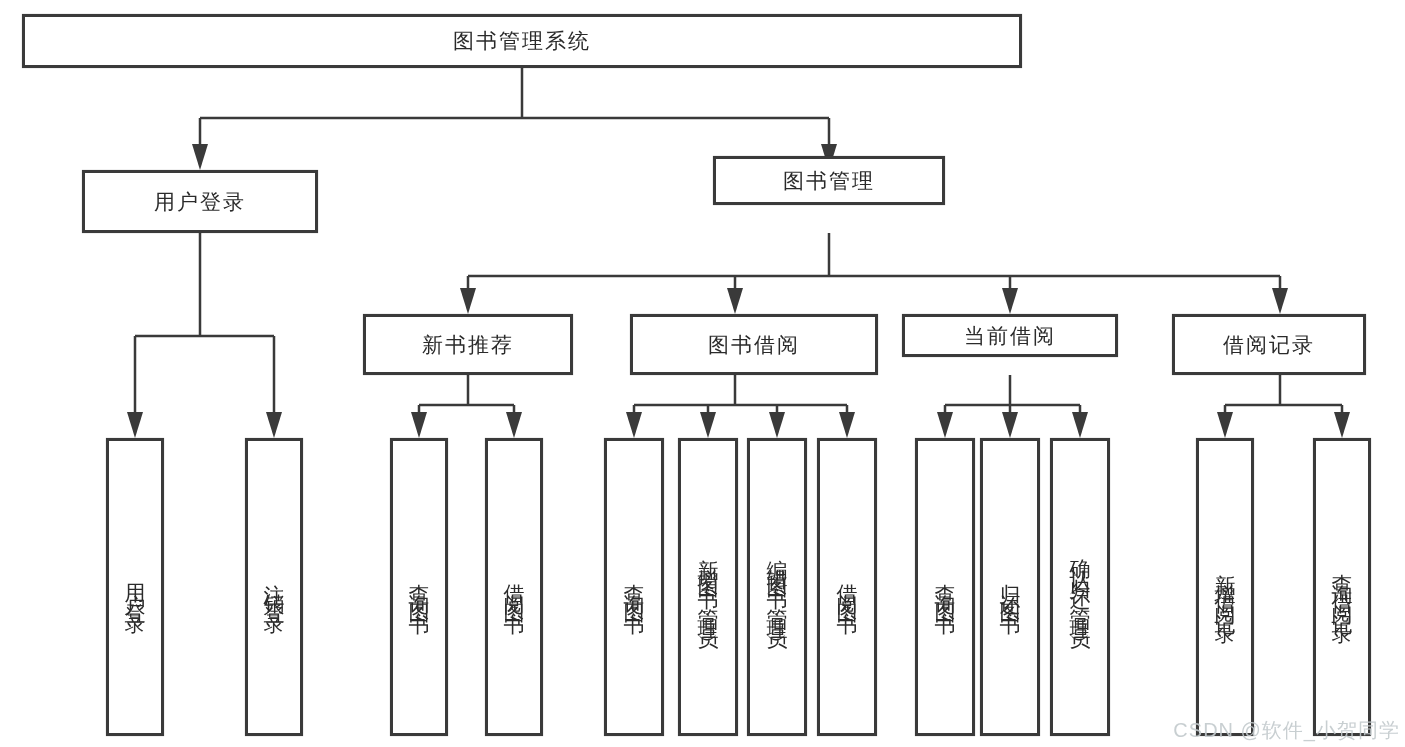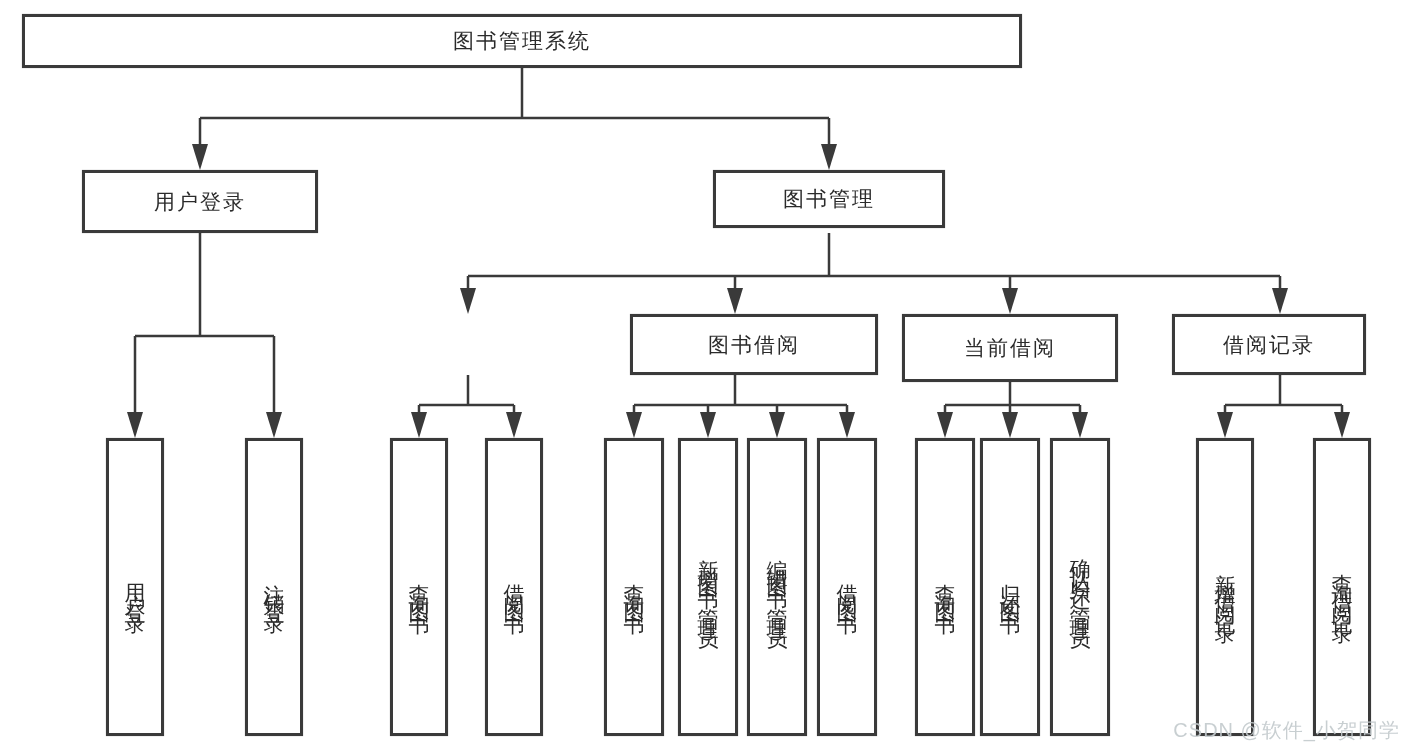--- a/index.html
+++ b/index.html
@@ -94,28 +94,31 @@
     <polygon points="1334,412 1350,412 1342,438"></polygon>
   </svg>
 
   <div class="node" style="left:22px;top:14px;width:1000px;height:54px">
     <span>图书管理系统</span>
   </div>
 
   <div class="node" style="left:82px;top:170px;width:236px;height:63px">
     <span>用户登录</span>
   </div>
-  <div class="node" style="left:713px;top:170px;width:232px;height:58px">
+  <div class="node" style="left:713px;top:156px;width:232px;height:49px">
     <span>图书管理</span>
   </div>
 
+  <div class="node" style="left:363px;top:314px;width:210px;height:61px">
+    <span>新书推荐</span>
+  </div>
   <div class="node" style="left:630px;top:314px;width:248px;height:61px">
     <span>图书借阅</span>
   </div>
-  <div class="node" style="left:902px;top:314px;width:216px;height:68px">
+  <div class="node" style="left:902px;top:314px;width:216px;height:43px">
     <span>当前借阅</span>
   </div>
   <div class="node" style="left:1172px;top:314px;width:194px;height:61px">
     <span>借阅记录</span>
   </div>
 
   <div class="node leaf" style="left:106px;top:438px;width:58px;height:298px">
     <span>用户登录</span>
   </div>
   <div class="node leaf" style="left:245px;top:438px;width:58px;height:298px">

